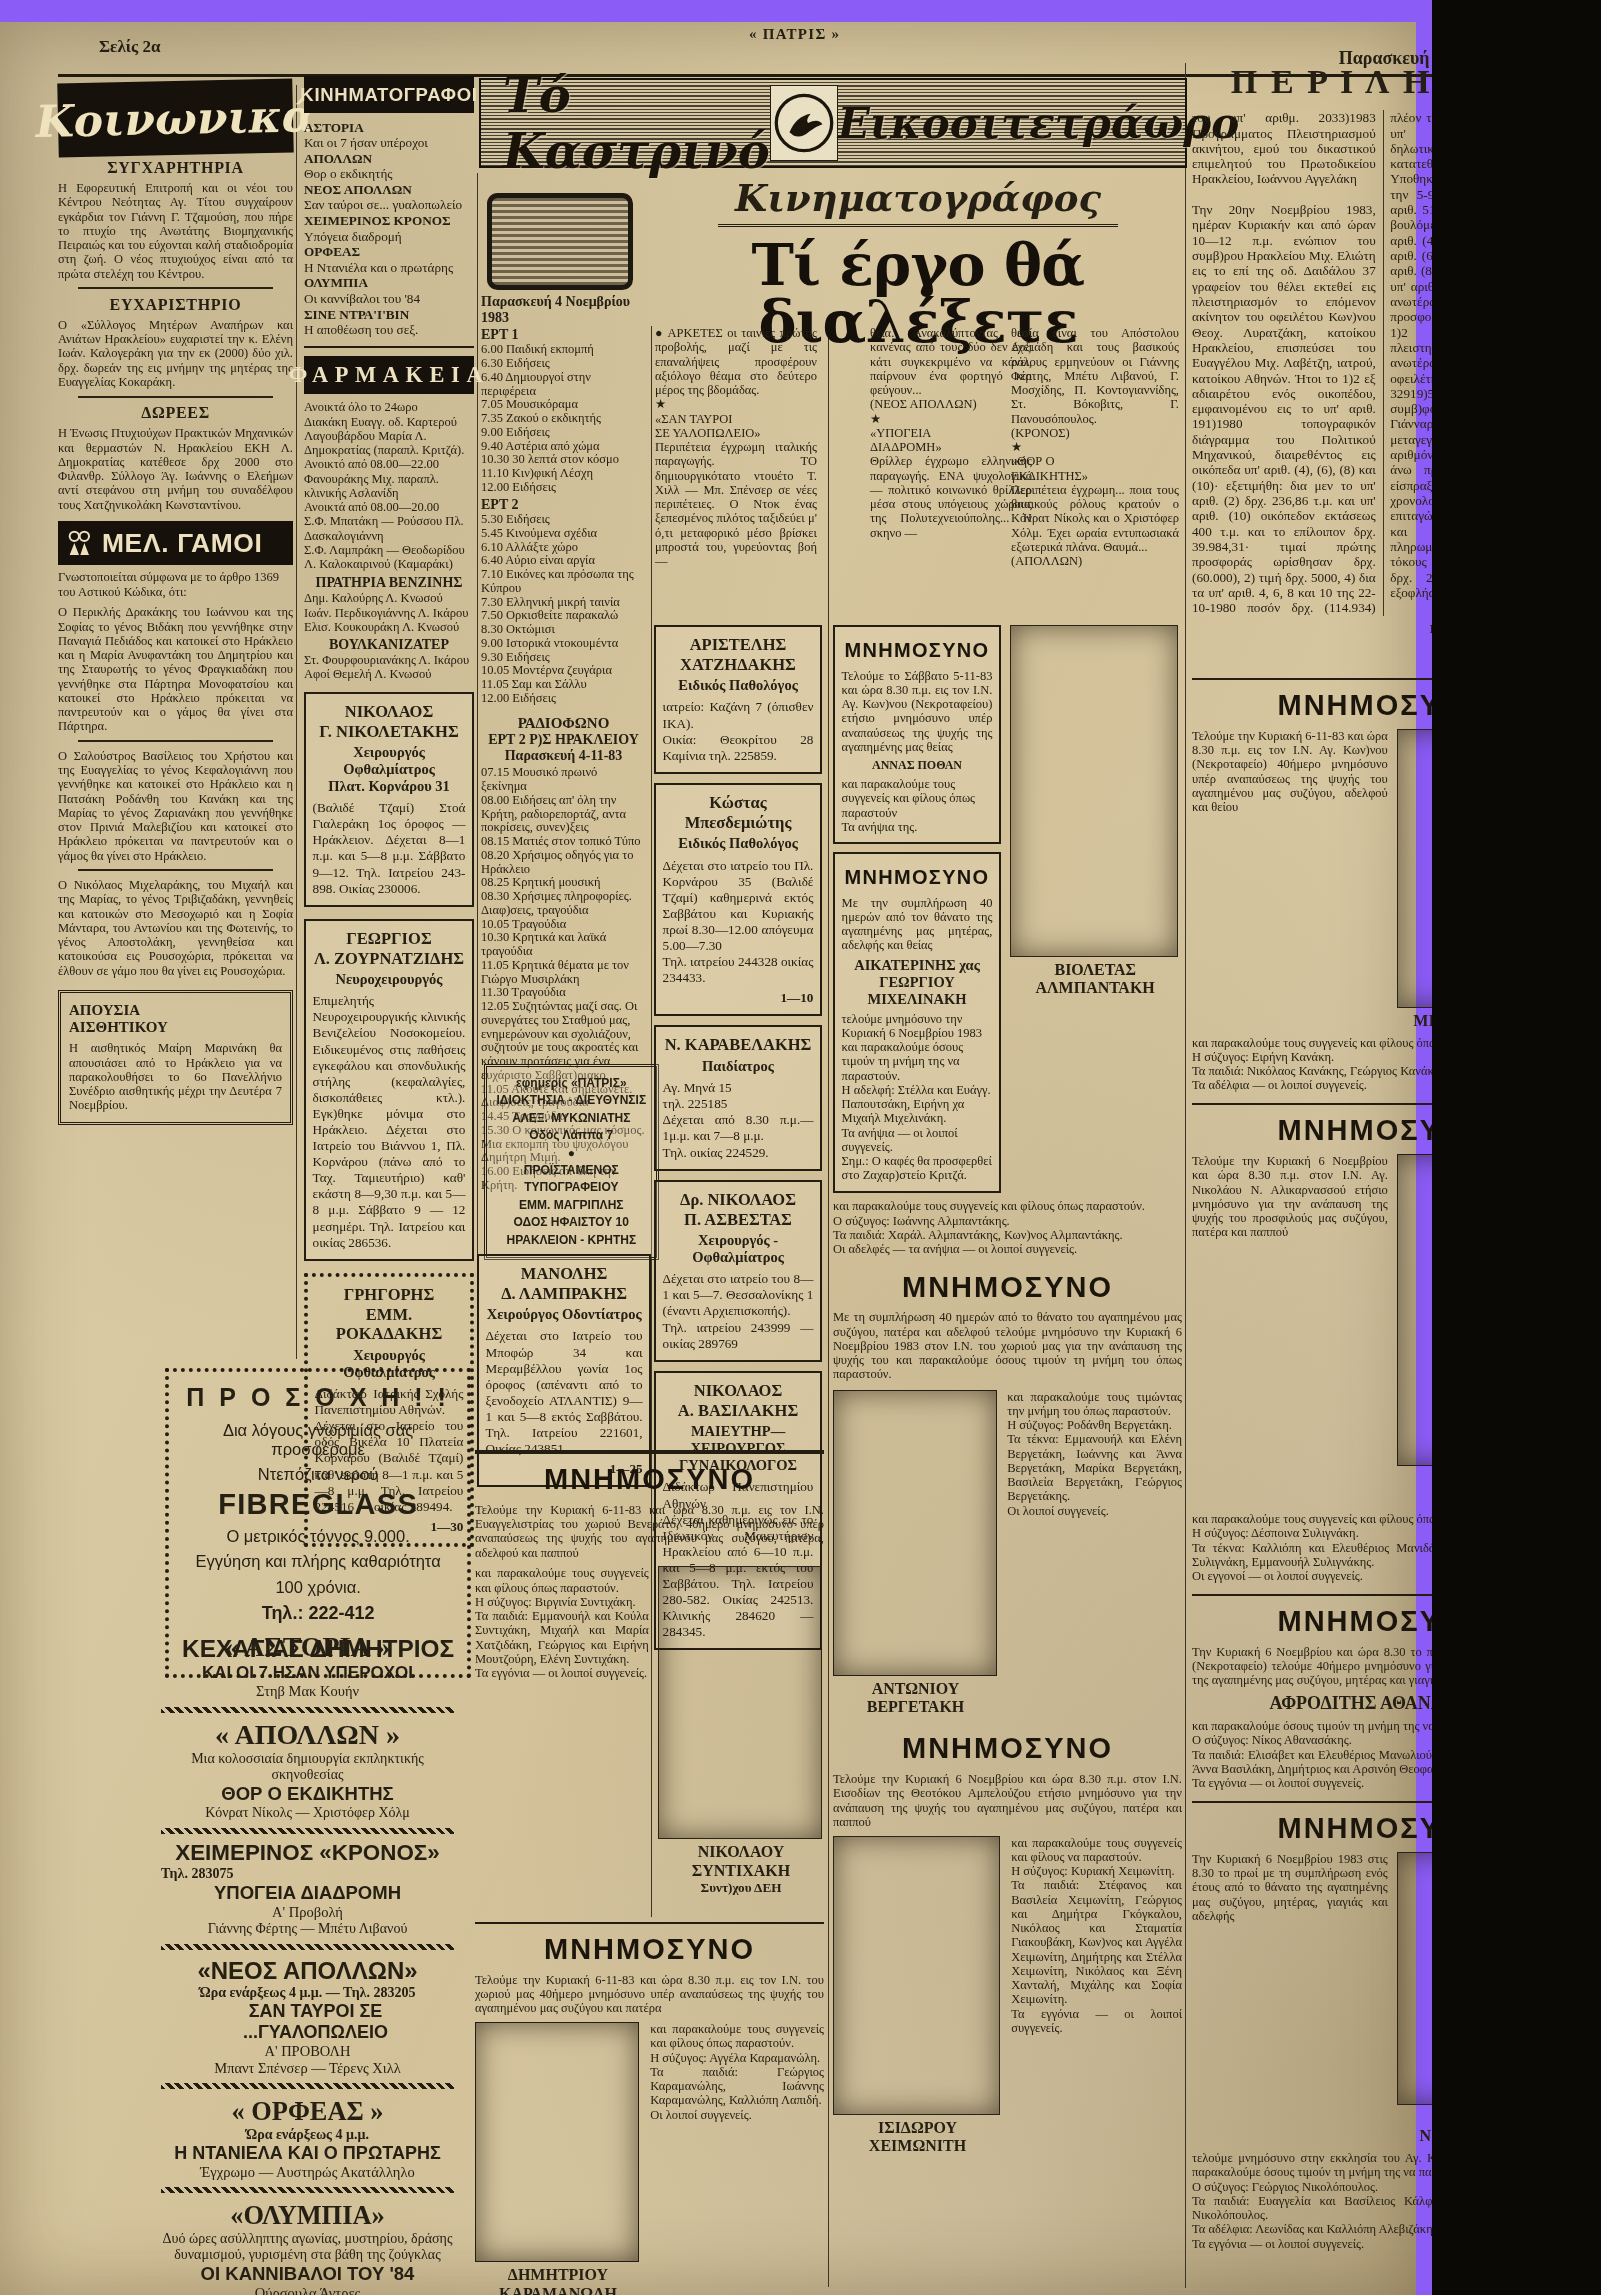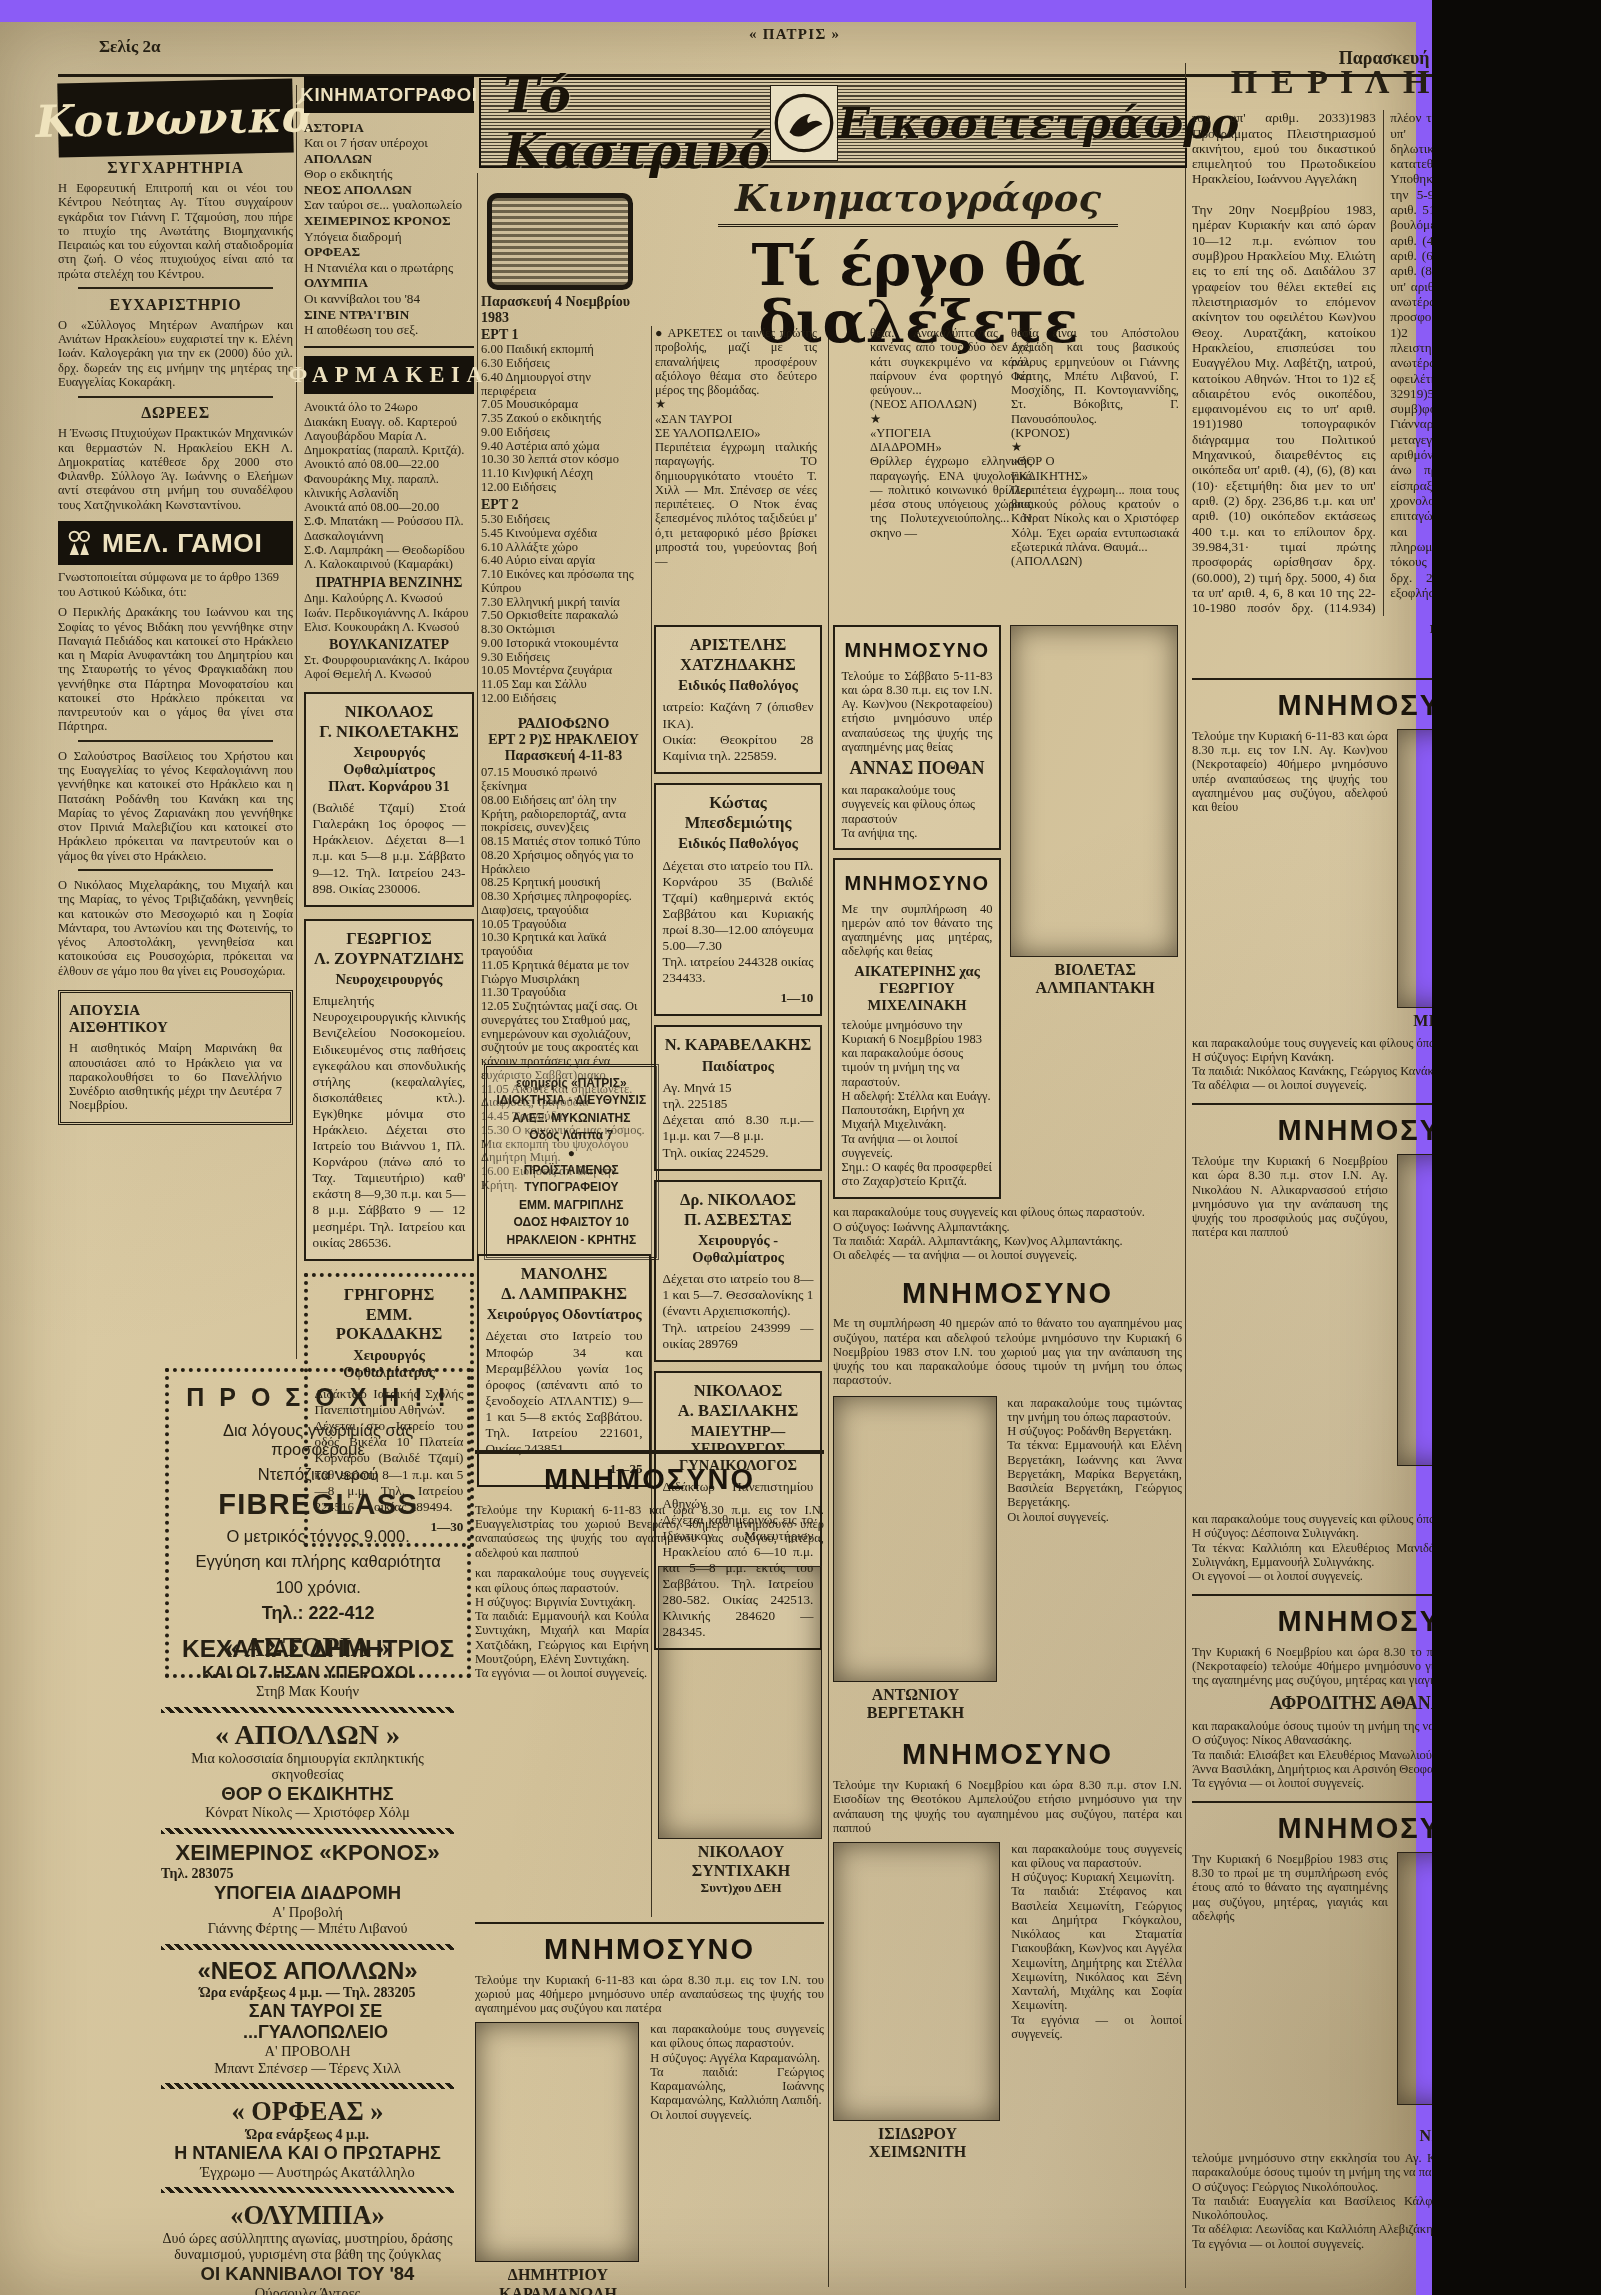--- a/index.html
+++ b/index.html
@@ -310,21 +310,21 @@
 Δέχεται καθημερινώς εις το Ιδιωτικόν Μαιευτήριον Ηρακλείου από 6—10 π.μ. και 5—8 μ.μ. εκτός του Σαββάτου. Τηλ. Ιατρείου 280-582. Οικίας 242513. Κλινικής 284620 — 284345.</div>
     </div>
   </div>
 
   <div class="abs" style="left:833px;top:625px;width:349px;">
     <div class="rowflex">
       <div style="width:168px;">
         <div class="dbox">
           <div class="mnh small">ΜΝΗΜΟΣΥΝΟ</div>
           <div class="body19 j">Τελούμε το Σάββατο 5-11-83 και ώρα 8.30 π.μ. εις τον Ι.Ν. Αγ. Κων)νου (Νεκροταφείου) ετήσιο μνημόσυνο υπέρ αναπαύσεως της ψυχής της αγαπημένης μας θείας</div>
-          <div class="b c" style="font-size:18px;margin:4px 0;">ΑΝΝΑΣ  ΠΟΘΑΝ</div>
+          <div class="b c" style="font-size:12px;margin:4px 0;">ΑΝΝΑΣ  ΠΟΘΑΝ</div>
           <div class="body19 pre">και παρακαλούμε τους συγγενείς και φίλους όπως παραστούν
 Τα ανήψια της.</div>
         </div>
         <div class="dbox" style="margin-top:8px;">
           <div class="mnh small">ΜΝΗΜΟΣΥΝΟ</div>
           <div class="body19 j">Με την συμπλήρωση 40 ημερών από τον θάνατο της αγαπημένης μας μητέρας, αδελφής και θείας</div>
           <div class="b c" style="font-size:14.5px;margin:4px 0;">ΑΙΚΑΤΕΡΙΝΗΣ  χας ΓΕΩΡΓΙΟΥ ΜΙΧΕΛΙΝΑΚΗ</div>
           <div class="body19 pre">τελούμε μνημόσυνο την Κυριακή 6 Νοεμβρίου 1983 και παρακαλούμε όσους τιμούν τη μνήμη της να παραστούν.
 Η αδελφή: Στέλλα και Ευάγγ. Παπουτσάκη, Ειρήνη χα Μιχαήλ Μιχελινάκη.
 Τα ανήψια — οι λοιποί συγγενείς.

